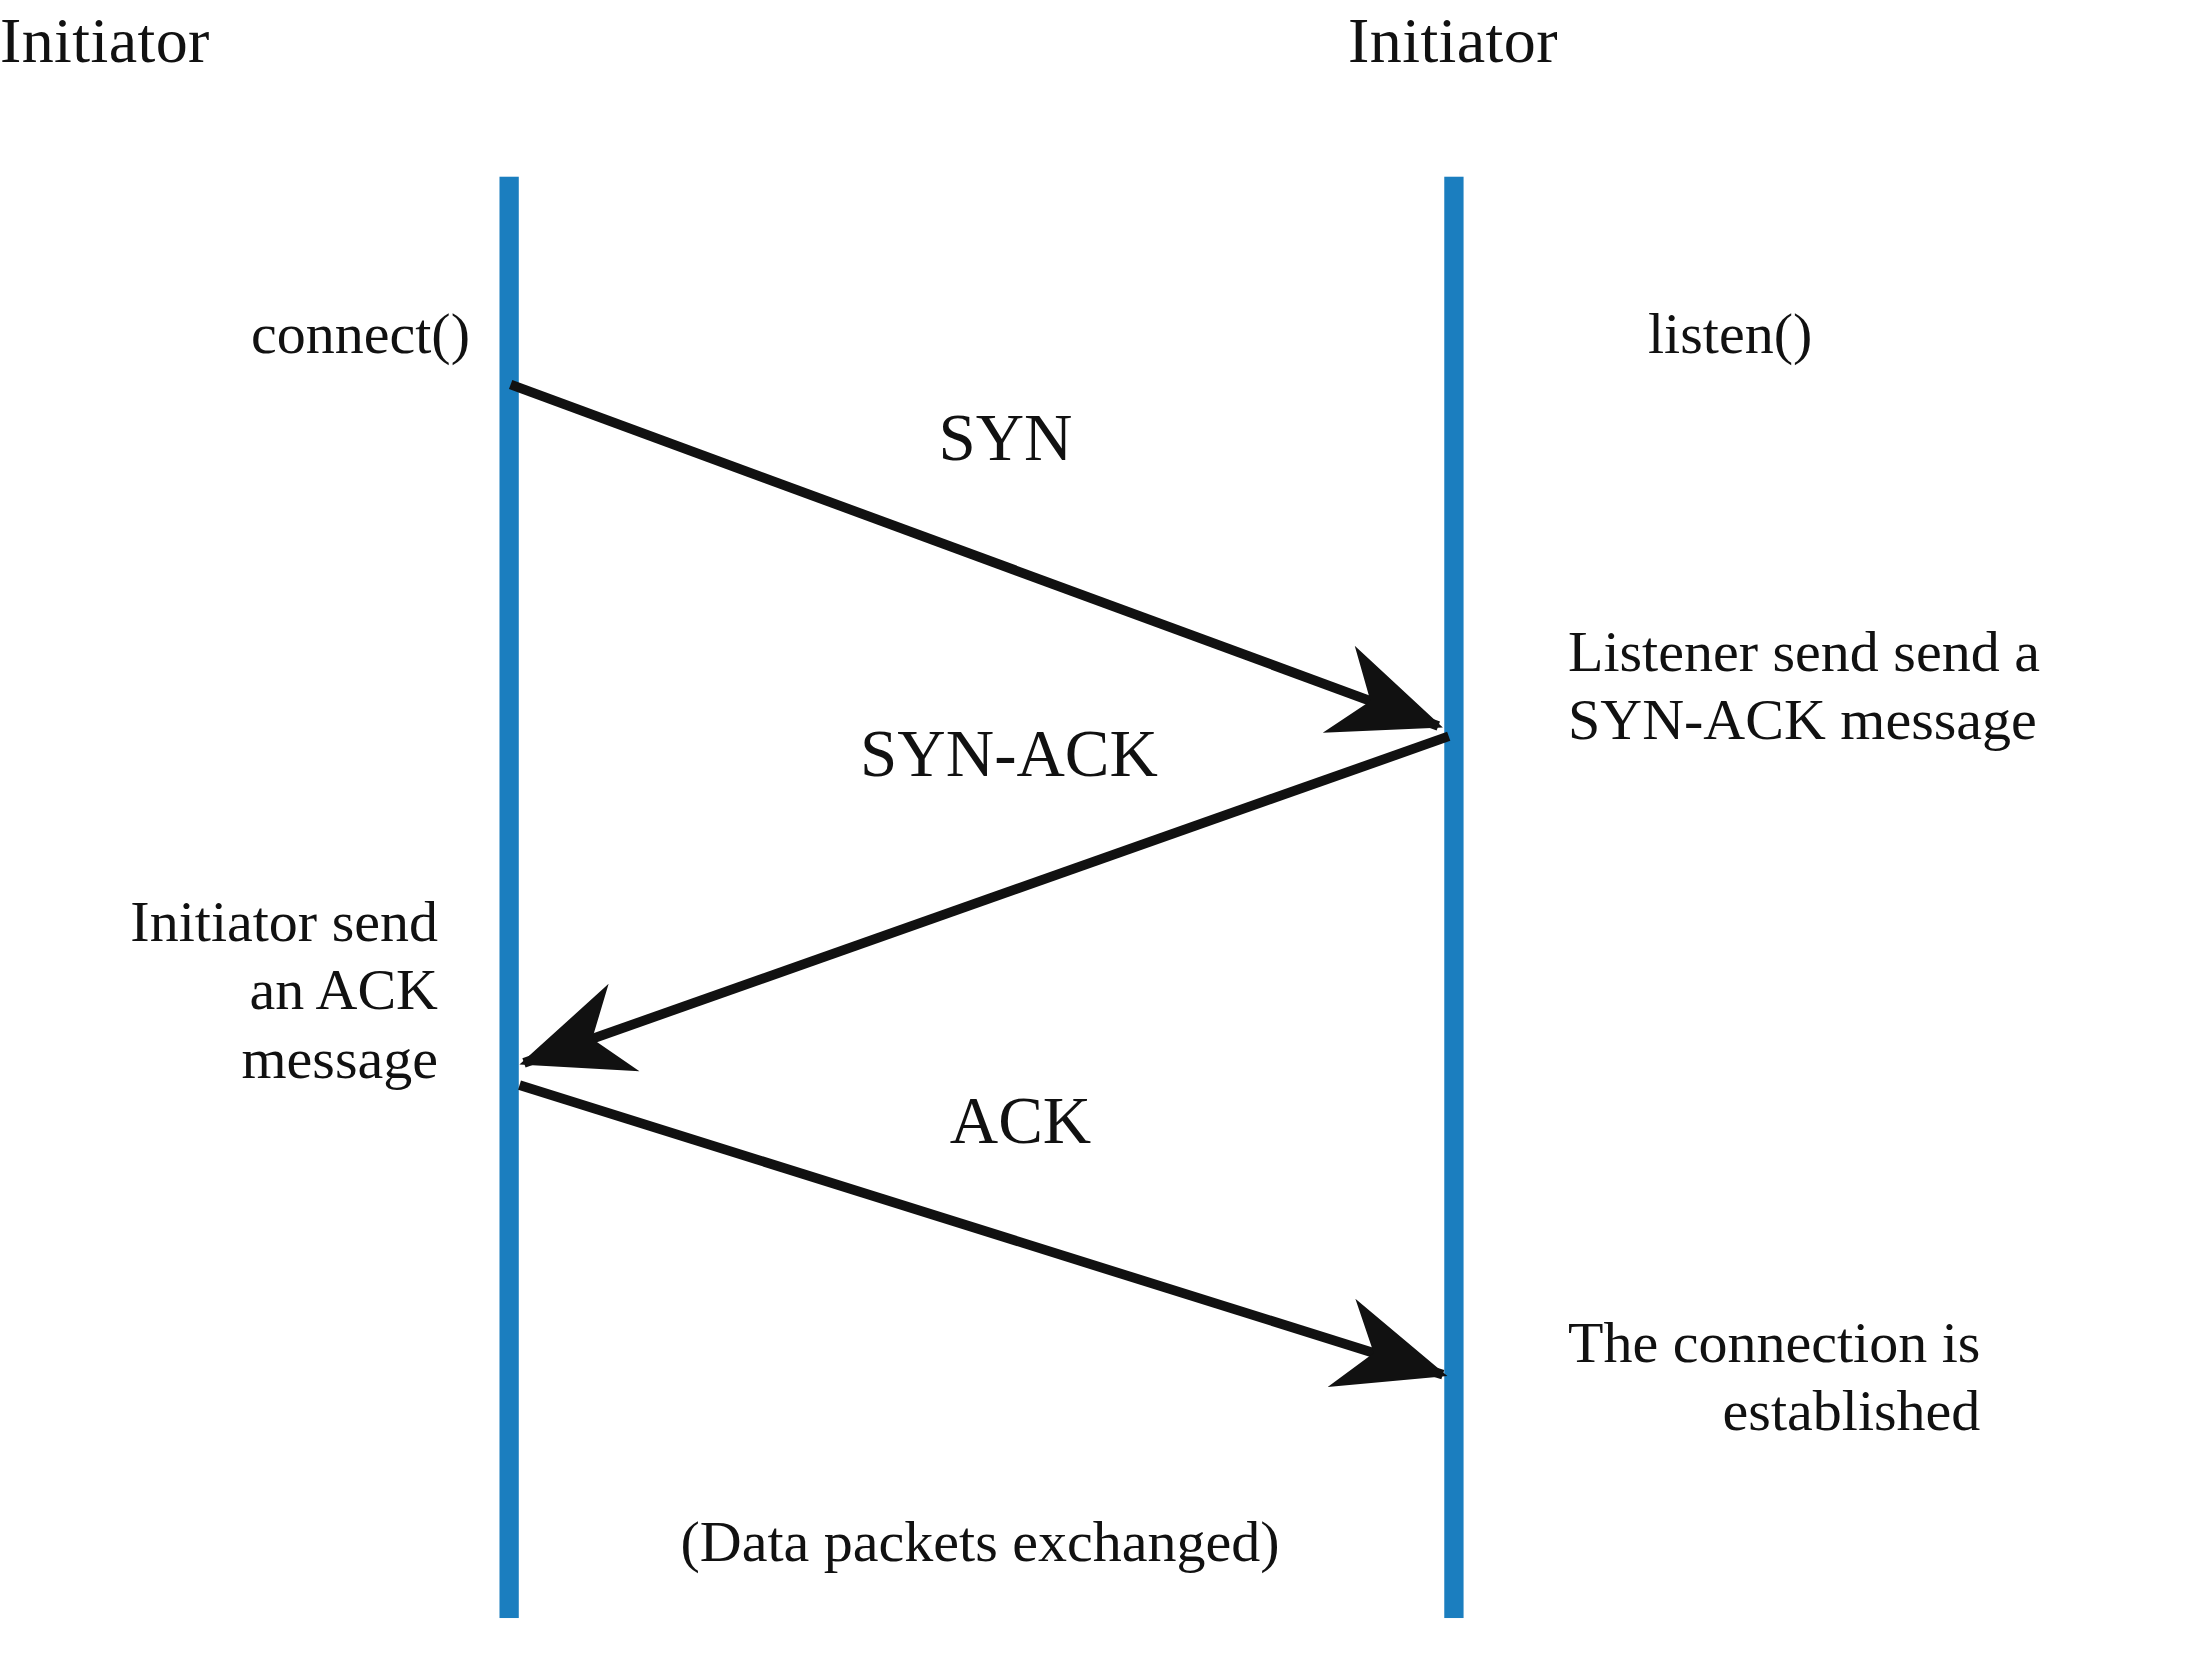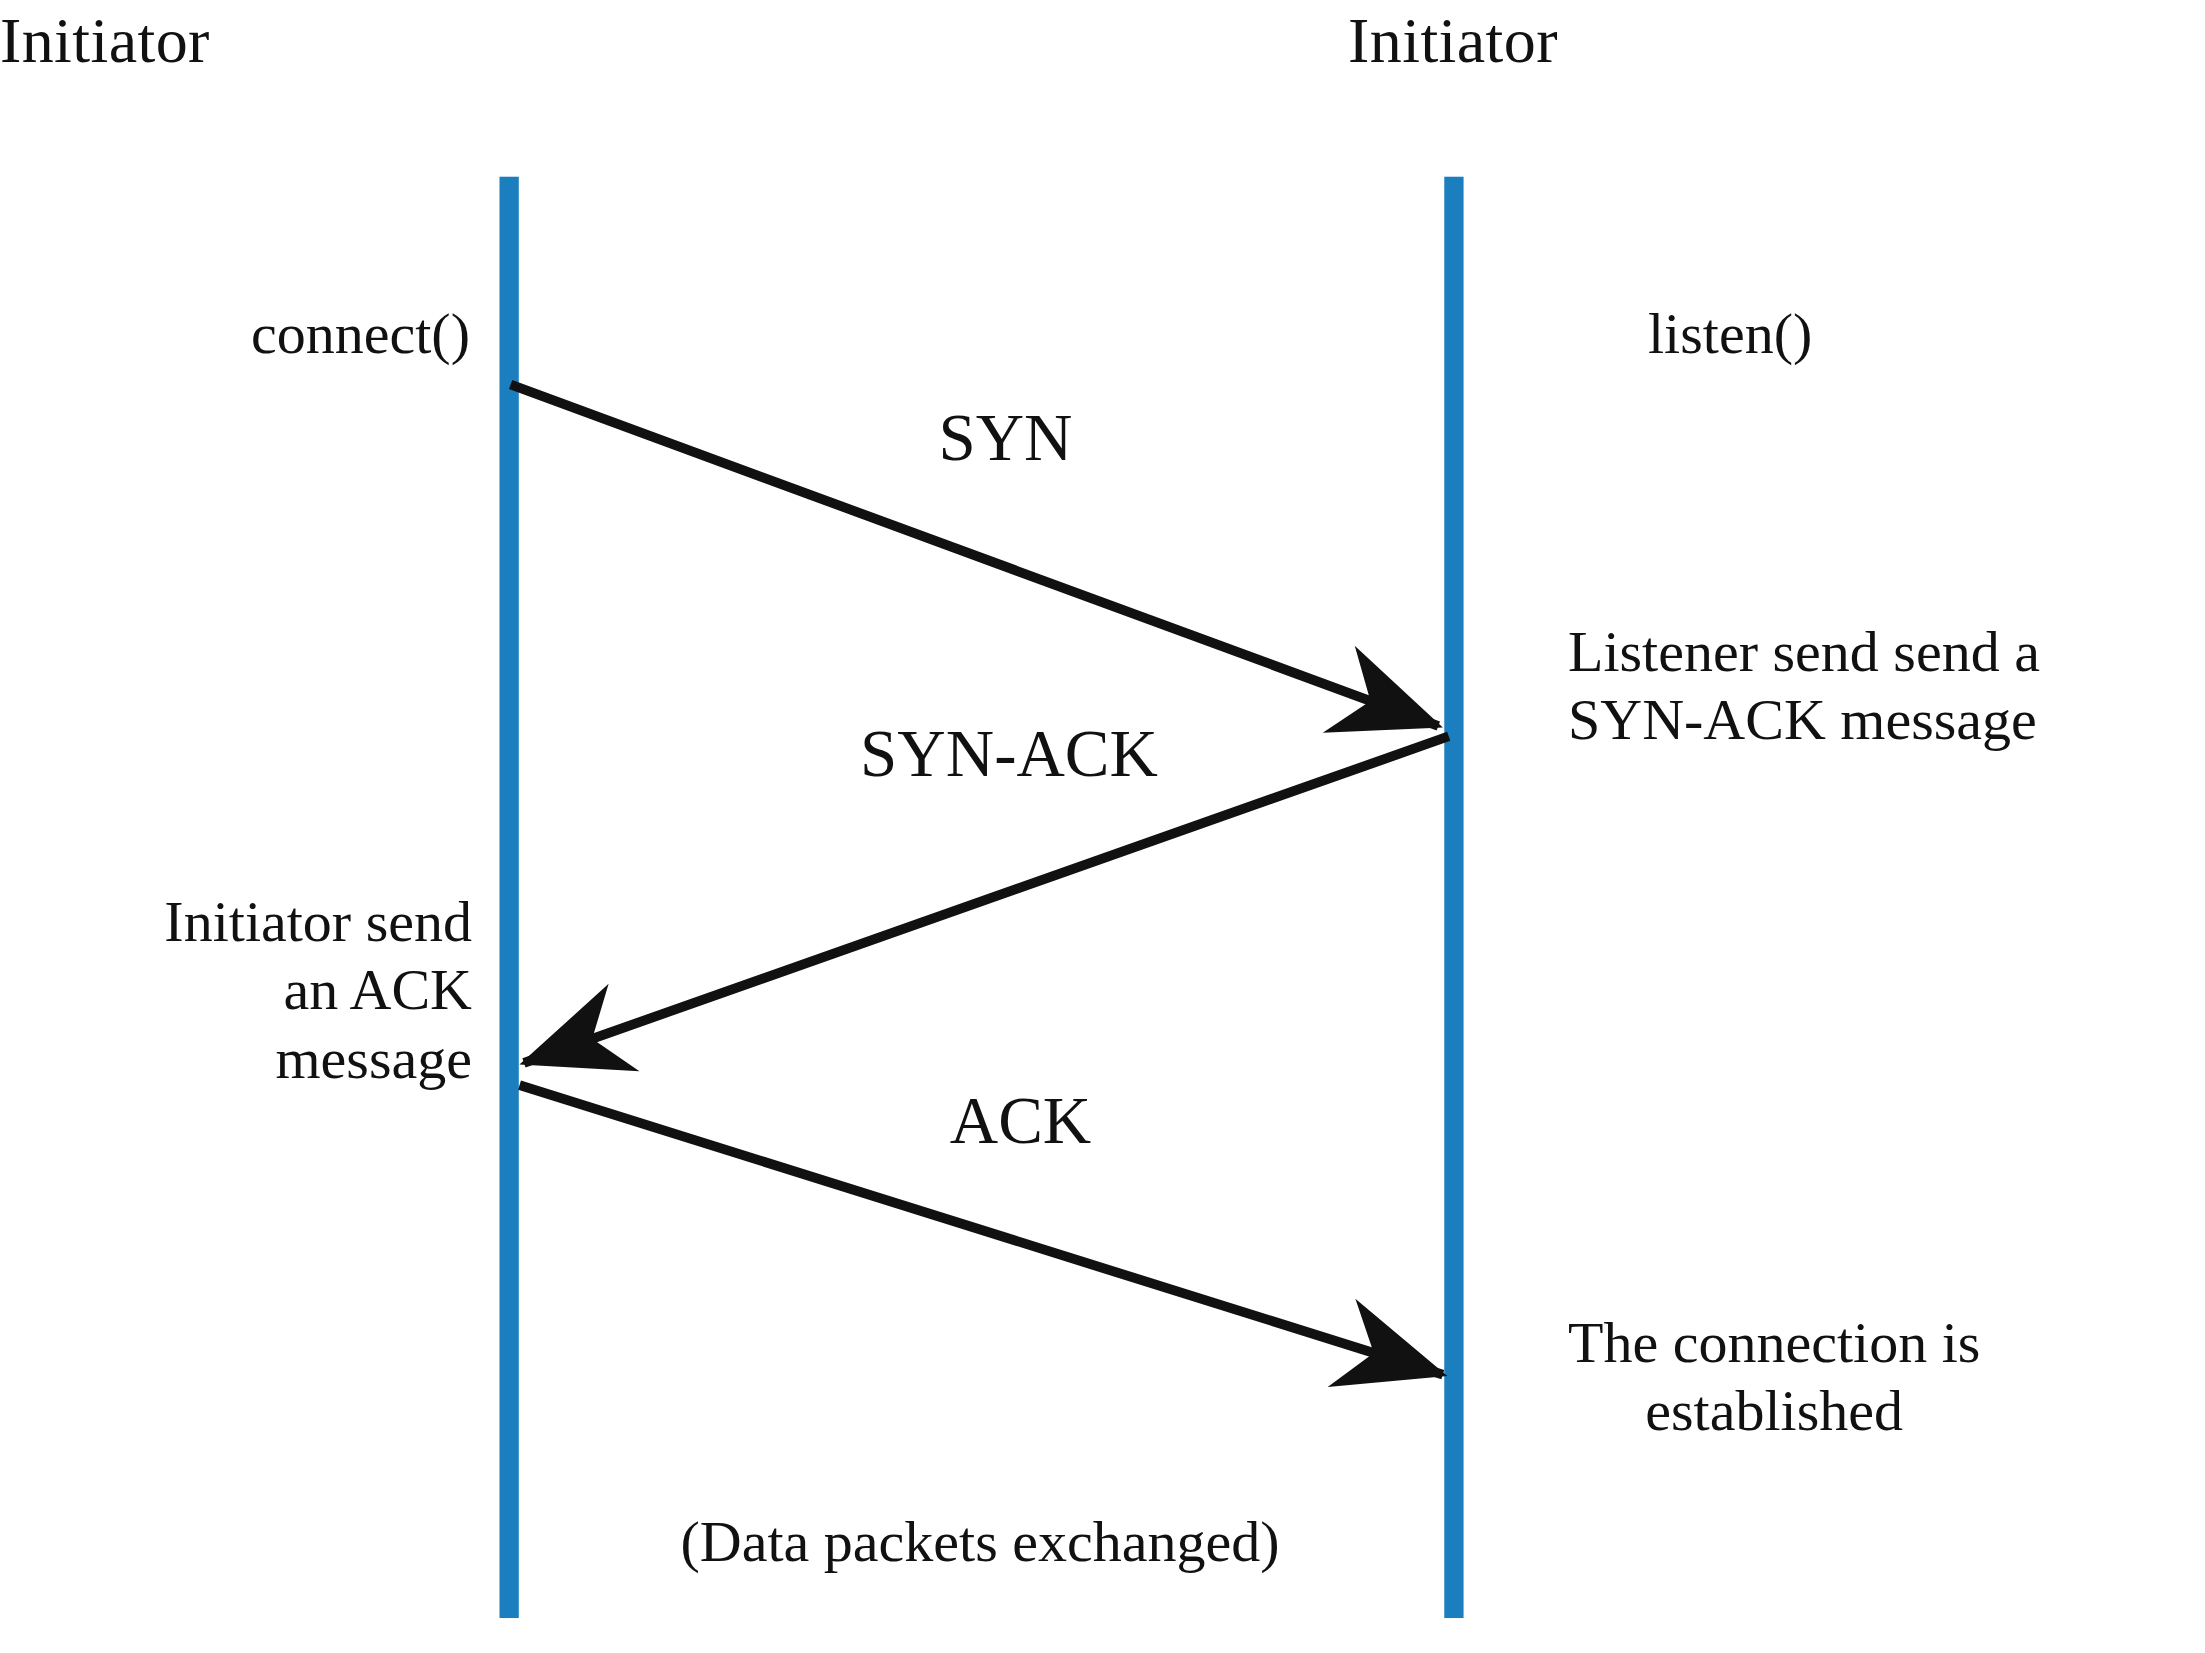--- a/index.html
+++ b/index.html
@@ -39,22 +39,22 @@
   #initiator-title { left: 0; top: 3px; width: 1018px; text-align: left; }
   #listener-title  { left: 1177px; top: 3px; width: 552px; text-align: center; }
 
   
   .annot {
     font-size: 58px;
   }
   #connect-label   { left: 0;    top: 300px;  width: 442px;  text-align: right; padding-left: 28px; }
   #listen-label    { left: 1648px; top: 300px; text-align: left; }
   #listener-note   { left: 1568px; top: 618px; text-align: left; }
-  #initiator-note  { left: 0;    top: 888px; width: 438px;  text-align: right; padding-left: 34px; }
-  #established-note{ left: 1568px; top: 1309px; text-align: center; }
+  #initiator-note  { left: 0;    top: 888px; width: 438px;  text-align: right; }
+  #established-note{ left: 1568px; top: 1309px; text-align: right; }
 
   
   .msg-label {
     font-size: 67px;
     text-align: center;
   }
   #syn-label     { left: 831px; top: 398px;  width: 349px; }
   #synack-label  { left: 779px; top: 714px;  width: 460px; }
   #ack-label     { left: 846px; top: 1081px; width: 349px; }
 

